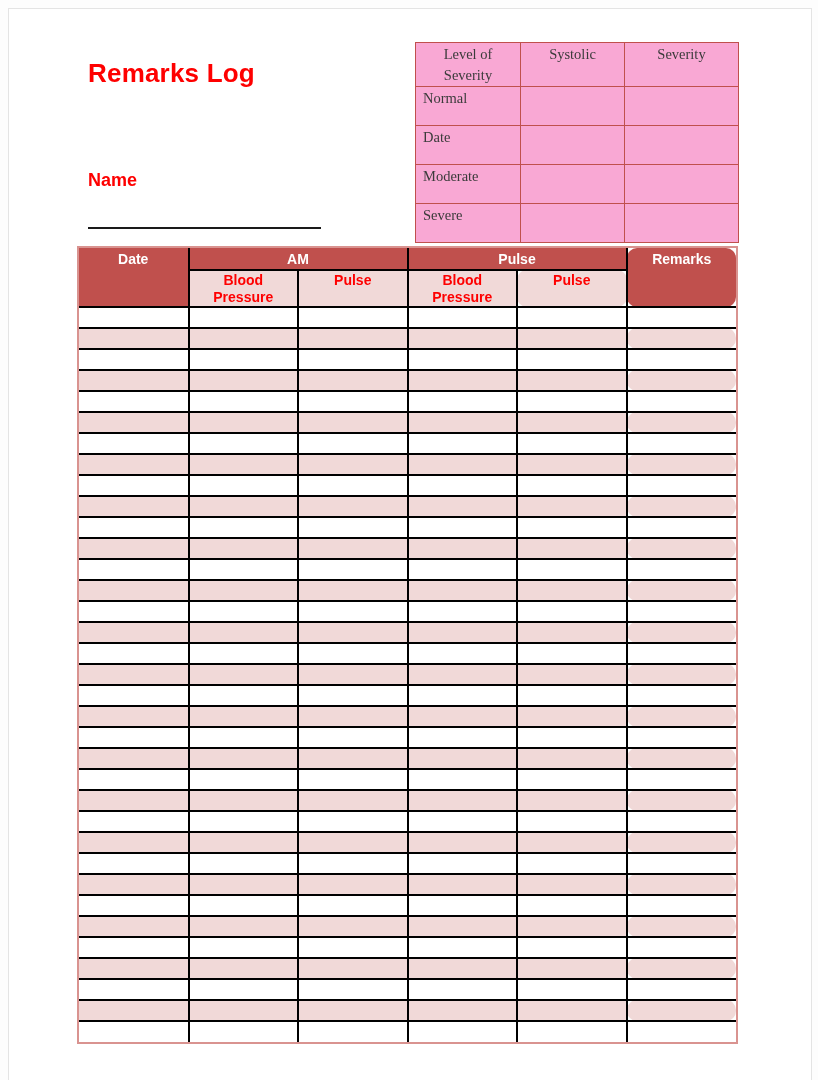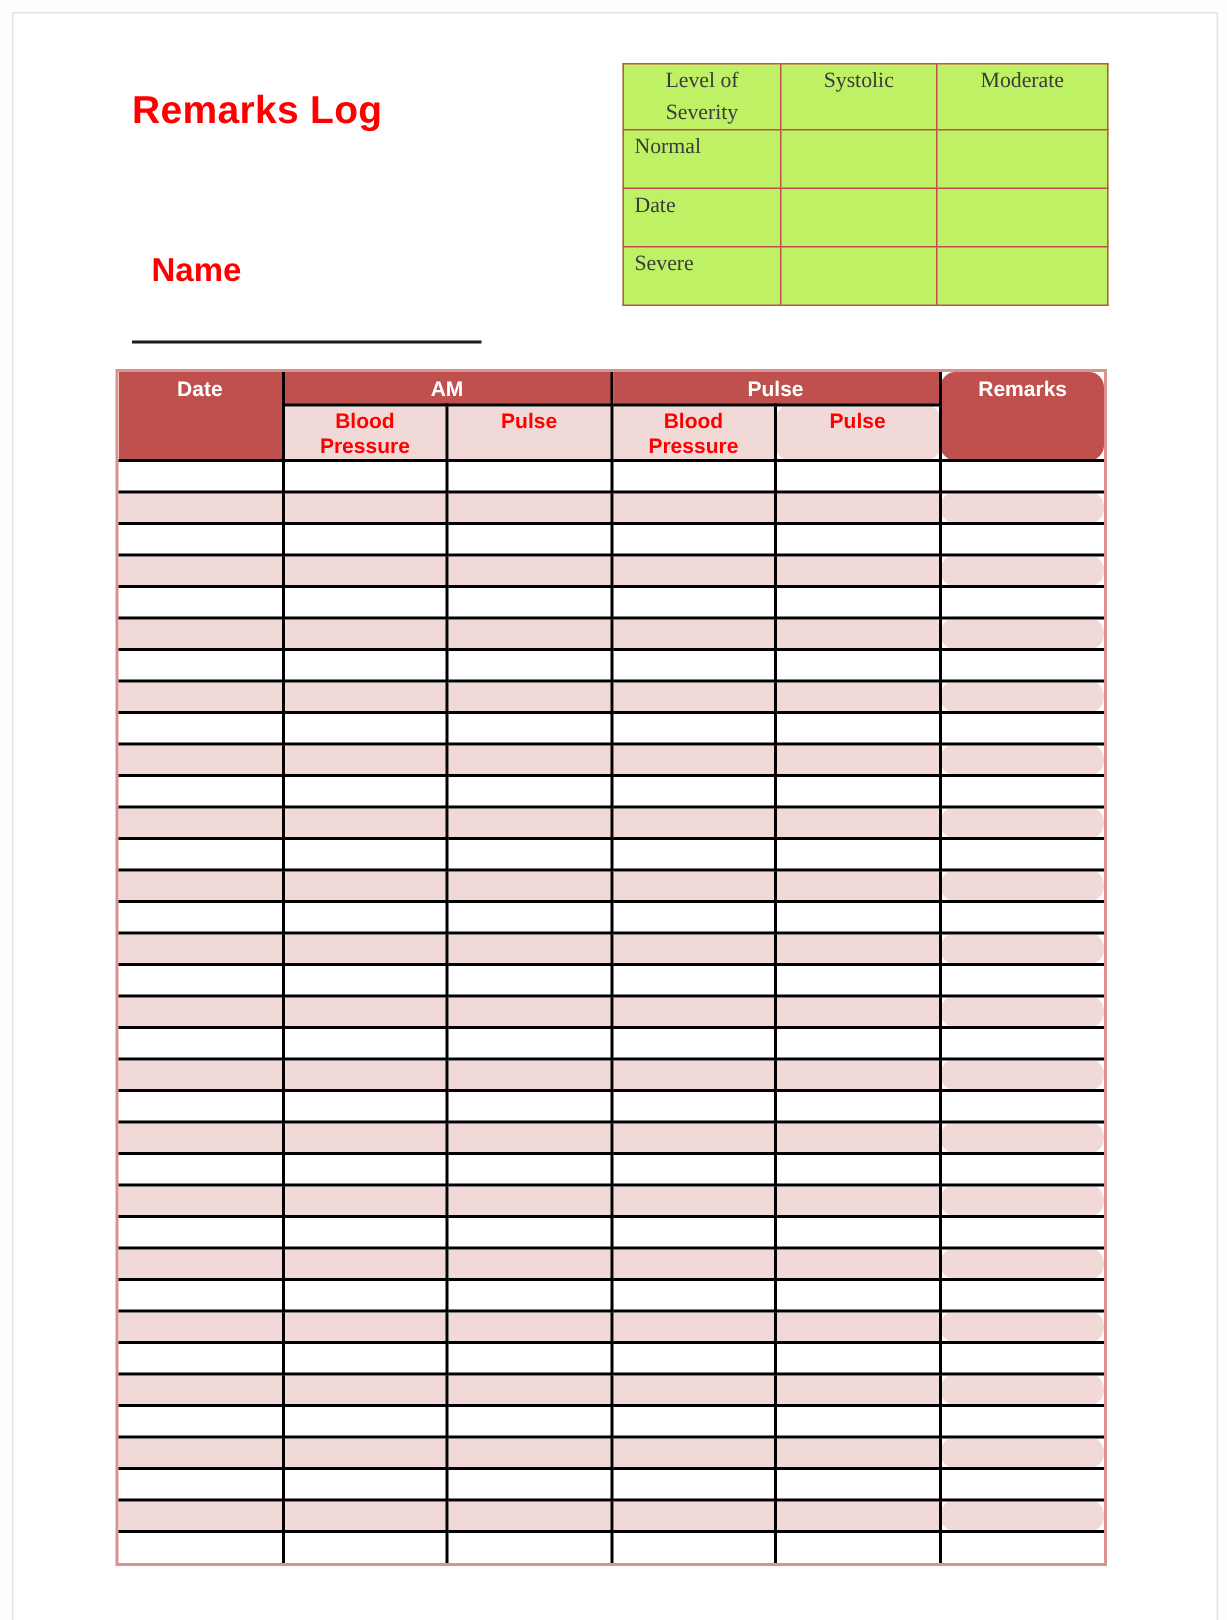--- a/index.html
+++ b/index.html
@@ -40,21 +40,21 @@
   table.severity {
     position: absolute;
     left: 415px;
     top: 42px;
     width: 323px;
     border-collapse: collapse;
     table-layout: fixed;
     font-family: "Liberation Serif", serif;
     font-size: 14.5px;
     color: #3b3b3b;
-    background: #bef264;
+    background: #f9a8d4;
   }
   table.severity th,
   table.severity td {
     border: 1px solid var(--severity-border, #c0504d);
     font-weight: normal;
     box-sizing: border-box;
   }
   table.severity th {
     height: 40px;
     vertical-align: top;
@@ -64,24 +64,24 @@
   }
   table.severity td {
     height: 39px;
     padding: 0 0 16px 7px;
     text-align: left;
     vertical-align: middle;
   }
   
   .name-label {
     position: absolute;
-    left: 101px;
+    left: 88px;
     top: 168px;
     color: var(--title-red, #fe0000);
-    font-size: 22px;
+    font-size: 18px;
     font-weight: bold;
     line-height: 24px;
     text-align: right;
   }
   .name-line {
     position: absolute;
     left: 88px;
     top: 227px;
     width: 233px;
     height: 2px;
@@ -155,31 +155,36 @@
   <table class="severity">
     <colgroup>
       <col style="width:105px">
         <col style="width:104px">
         <col style="width:114px">
     </colgroup>
     <thead>
       <tr>
         <th>Level of Severity</th>
         <th>Systolic</th>
-        <th>Moderate</th>
+        <th>Severity</th>
       </tr>
     </thead>
     <tbody id="severity-body">
         <tr>
           <td>Normal</td>
           <td></td>
           <td></td>
         </tr>
         <tr>
           <td>Date</td>
+          <td></td>
+          <td></td>
+        </tr>
+        <tr>
+          <td>Moderate</td>
           <td></td>
           <td></td>
         </tr>
         <tr>
           <td>Severe</td>
           <td></td>
           <td></td>
         </tr>
       </tbody>
   </table>

